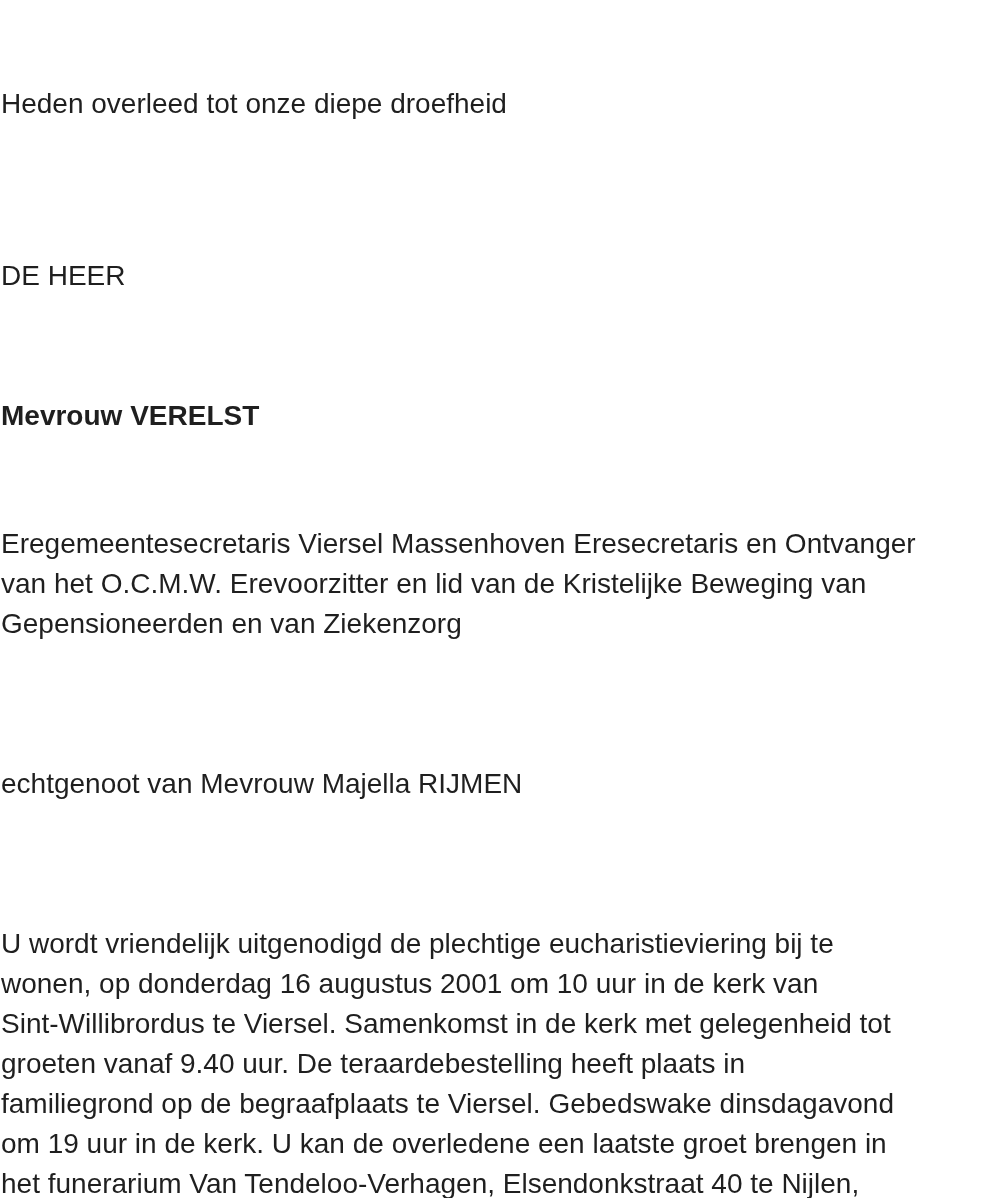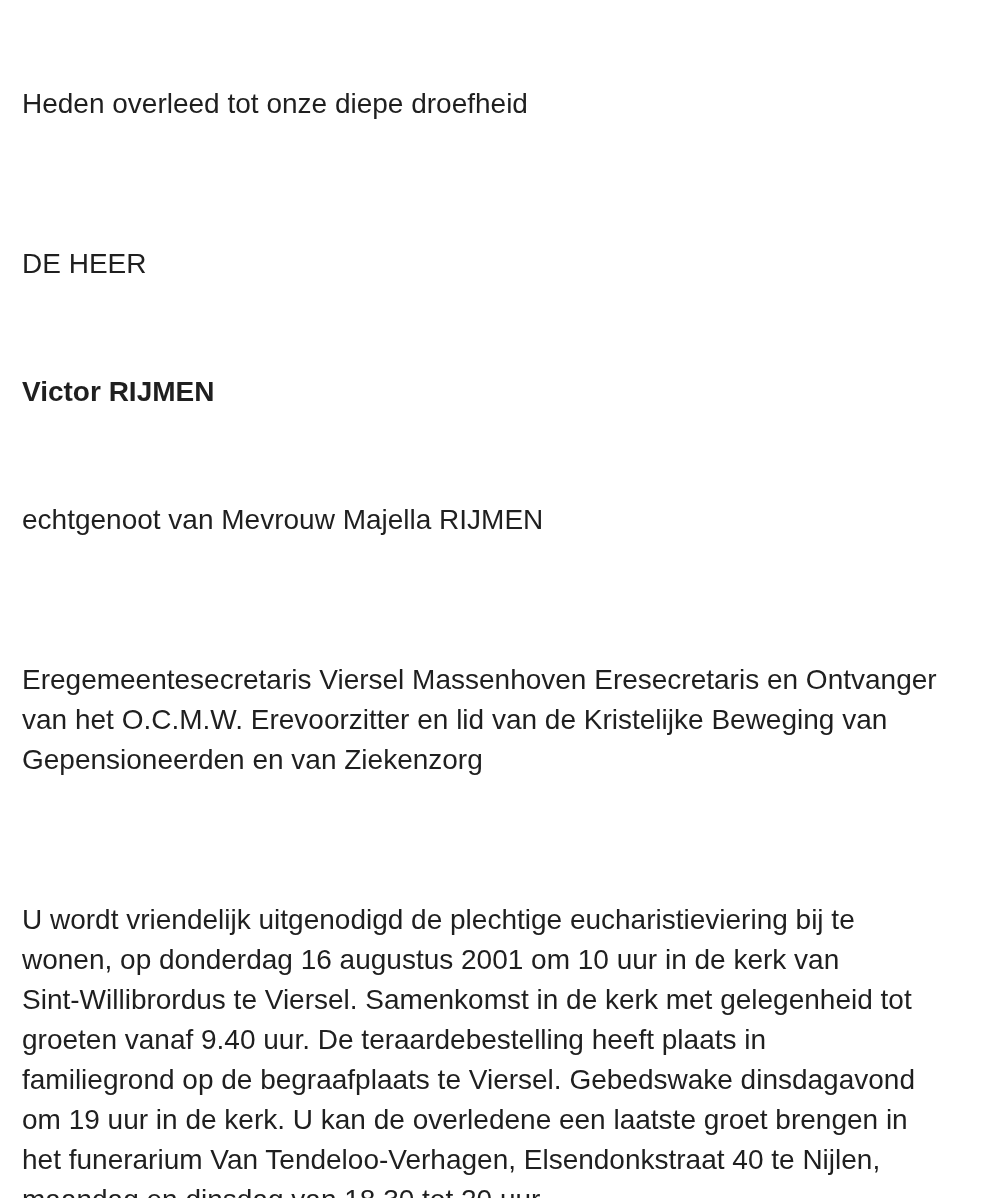--- a/index.html
+++ b/index.html
@@ -11,47 +11,47 @@
     width: 1000px;
     height: 1198px;
     overflow: hidden;
     font-family: "Liberation Sans", sans-serif;
     color: #1f1f1f;
   }
   .doc {
     box-sizing: border-box;
     width: 965px;
     height: 1198px;
-    padding: 4px 10px 14px 22px;
+    padding: 4px 10px 14px 1px;
     font-size: 28px;
     line-height: 40px;
     white-space: pre;
     overflow: hidden;
   }
   .block {
     margin: 0 0 40px 0;
   }
   .tight {
-    margin: 0 0 8px 0;
+    margin: 12px 0 8px 0;
   }
   .name {
     font-weight: 700;
   }
 </style>
 </head>
 <body>
 
 <div class="doc">
   <div class="block">Heden overleed tot onze diepe droefheid</div>
   <div class="tight">DE HEER</div>
-  <div class="tight name">Victor RIJMEN</div>
-  <div class="block">echtgenoot van Mevrouw Majella RIJMEN</div>
+  <div class="tight name">Mevrouw VERELST</div>
   <div class="block">Eregemeentesecretaris Viersel Massenhoven Eresecretaris en Ontvanger
 van het O.C.M.W. Erevoorzitter en lid van de Kristelijke Beweging van
 Gepensioneerden en van Ziekenzorg</div>
+  <div class="block">echtgenoot van Mevrouw Majella RIJMEN</div>
   <div class="block">U wordt vriendelijk uitgenodigd de plechtige eucharistieviering bij te
 wonen, op donderdag 16 augustus 2001 om 10 uur in de kerk van
 Sint-Willibrordus te Viersel. Samenkomst in de kerk met gelegenheid tot
 groeten vanaf 9.40 uur. De teraardebestelling heeft plaats in
 familiegrond op de begraafplaats te Viersel. Gebedswake dinsdagavond
 om 19 uur in de kerk. U kan de overledene een laatste groet brengen in
 het funerarium Van Tendeloo-Verhagen, Elsendonkstraat 40 te Nijlen,
 maandag en dinsdag van 18.30 tot 20 uur.</div>
   
   

